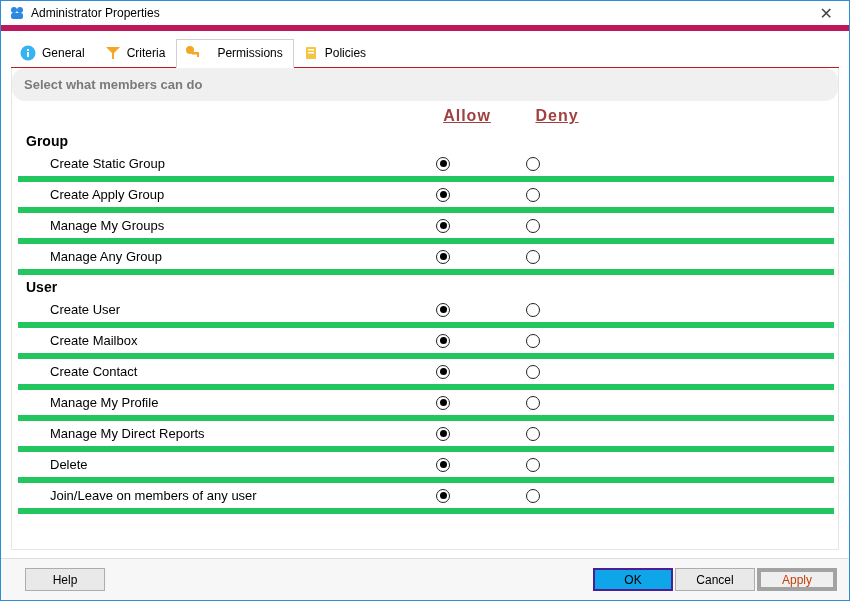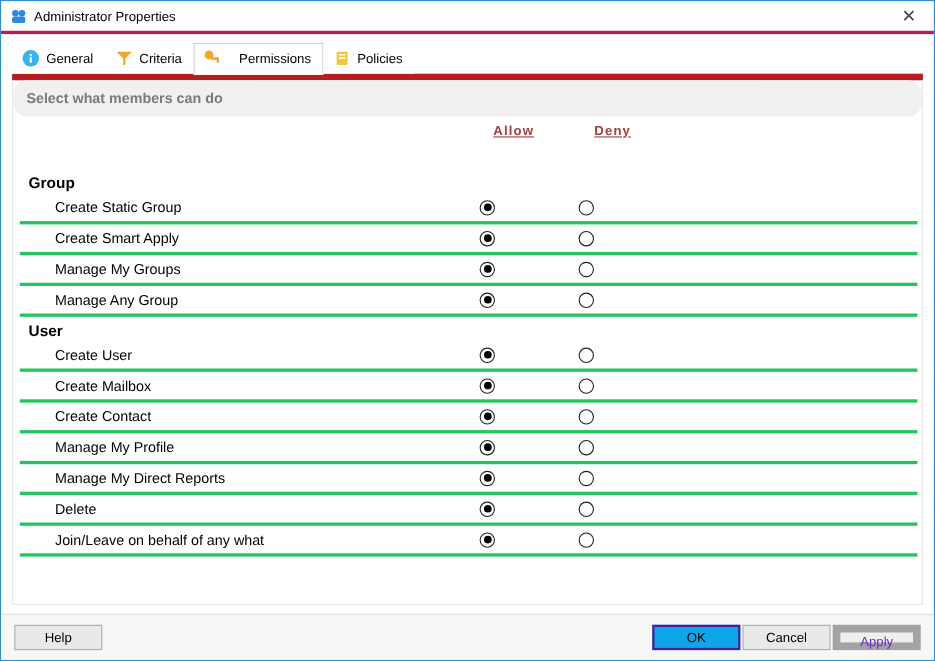--- a/index.html
+++ b/index.html
@@ -1,42 +1,42 @@
 <!DOCTYPE html>
 <html><head>
 <meta charset="utf-8">
 <style>
   * { box-sizing: border-box; }
   html, body { margin:0; padding:0; font-family: "Segoe UI", Tahoma, Arial, sans-serif; font-size:12px; color:#000; }
   .window { width:850px; height:601px; border:1px solid #2e8bd6; background:#fff; display:flex; flex-direction:column; }
-  .titlebar { height:30px; display:flex; align-items:center; padding:0 8px; border-bottom:3px solid #be185d; }
+  .titlebar { height:30px; display:flex; align-items:center; padding:0 8px; border-bottom:6px solid #be185d; }
   .titlebar .title { margin-left:6px; font-size:12px; }
   .app-icon { width:16px; height:16px; }
   .close { margin-left:auto; font-size:16px; color:#444; padding:2px 8px; cursor:pointer; }
-  .tabs { display:flex; align-items:flex-end; margin:8px 10px 0 10px; border-bottom:6px solid #b91c1c; }
+  .tabs { display:flex; align-items:flex-end; margin:8px 10px 0 10px; border-bottom:1px solid #b91c1c; }
   .tab { display:flex; align-items:center; gap:6px; padding:5px 10px 6px 8px; border:1px solid transparent; border-bottom:none; cursor:pointer; background:#fff; }
   .tab.active { border:1px solid #d0d0d0; border-bottom:1px solid #fff; margin-bottom:-1px; background:#fff;gap:16px; }
   .tab-icon { width:16px; height:16px; }
   .content-outer { flex:1; margin:0 10px 8px 10px; border:1px solid #e6e6e6; border-top:none; display:flex; flex-direction:column; min-height:0; }
   .instruction { background:#f0f0f0; padding:9px 12px; color:#7a7a7a; font-weight:600; font-size:13px;border-radius:13px; }
   .header-row { display:flex; padding:6px 0 4px 0; }
   .header-spacer { width:410px; }
-  .header-col { width:90px; text-align:center; color:#a04040; text-decoration:underline; font-size:12px; font-weight:600; letter-spacing:1px;}
+  .header-col { width:90px; text-align:center; color:#a04040; text-decoration:underline; font-size:16px; font-weight:600; letter-spacing:1px;}
   .table-wrap { flex:1; overflow:hidden; display:flex; position:relative; }
-  .rows { flex:1; overflow-y:scroll; padding:0 4px 0 6px;margin-top:24px; }
+  .rows { flex:1; overflow-y:scroll; padding:0 4px 0 6px; }
   .grp { font-weight:700; font-size:14px; padding:4px 0 2px 8px; }
-  .row { display:flex; align-items:center; border-bottom:3px solid #22c55e; padding:5px 0; }
+  .row { display:flex; align-items:center; border-bottom:6px solid #22c55e; padding:5px 0; }
   .row .label { width:380px; padding-left:32px; font-size:13px; }
   .radio-cell { width:90px; display:flex; justify-content:center; }
   .radio-outer { width:14px; height:14px; border-radius:50%; border:1.6px solid #222; display:flex; align-items:center; justify-content:center; cursor:pointer; }
   .radio-outer.sel .dot { width:7px; height:7px; border-radius:50%; background:#000; }
   .footer { height:42px; border-top:1px solid #e0e0e0; background:#f7f7f7; display:flex; align-items:center; padding:0 12px; }
-  .btn { min-width:80px; height:23px; border:1px solid #adadad; background:#e9e9e9; cursor:pointer; font-size:12px; }
+  .btn { min-width:80px; height:23px; border:1px solid #adadad; background:#e9e9e9; cursor:pointer; font-size:12px;margin-left:12px; }
   .btn.primary { border:2px solid #4c1d95; background:#0ea5e9; }
-  .btn.disabled { color:#6d28d9; background:#efefef; border:7px solid #a3a3a3; cursor:default; }
+  .btn.disabled { color:#c2410c; background:#efefef; border:4px solid #a3a3a3; cursor:default; }
   .spacer { flex:1; }
   .footer .btn + .btn { margin-left:2px; }
 
   
   .rows::-webkit-scrollbar { width:16px; }
   .rows::-webkit-scrollbar-track { background:#f0f0f0; }
   .rows::-webkit-scrollbar-thumb { background:#c7c7c7; border:1px solid #b0b0b0; }
   .rows::-webkit-scrollbar-button { background:#f0f0f0; height:16px; border:1px solid #ddd; }
 </style>
 </head>
@@ -106,21 +106,21 @@
                 <div class="dot"></div>
               </div>
             </div>
             <div class="radio-cell">
               <div class="radio-outer">
                 <div class="dot"></div>
               </div>
             </div>
           </div>
           <div class="row">
-            <div class="label">Create Smart Apply</div>
+            <div class="label">Create Apply Group</div>
             <div class="radio-cell">
               <div class="radio-outer sel">
                 <div class="dot"></div>
               </div>
             </div>
             <div class="radio-cell">
               <div class="radio-outer">
                 <div class="dot"></div>
               </div>
             </div>
@@ -224,21 +224,21 @@
                 <div class="dot"></div>
               </div>
             </div>
             <div class="radio-cell">
               <div class="radio-outer">
                 <div class="dot"></div>
               </div>
             </div>
           </div>
           <div class="row">
-            <div class="label">Join/Leave on behalf of any what</div>
+            <div class="label">Join/Leave on members of any user</div>
             <div class="radio-cell">
               <div class="radio-outer sel">
                 <div class="dot"></div>
               </div>
             </div>
             <div class="radio-cell">
               <div class="radio-outer">
                 <div class="dot"></div>
               </div>
             </div>

